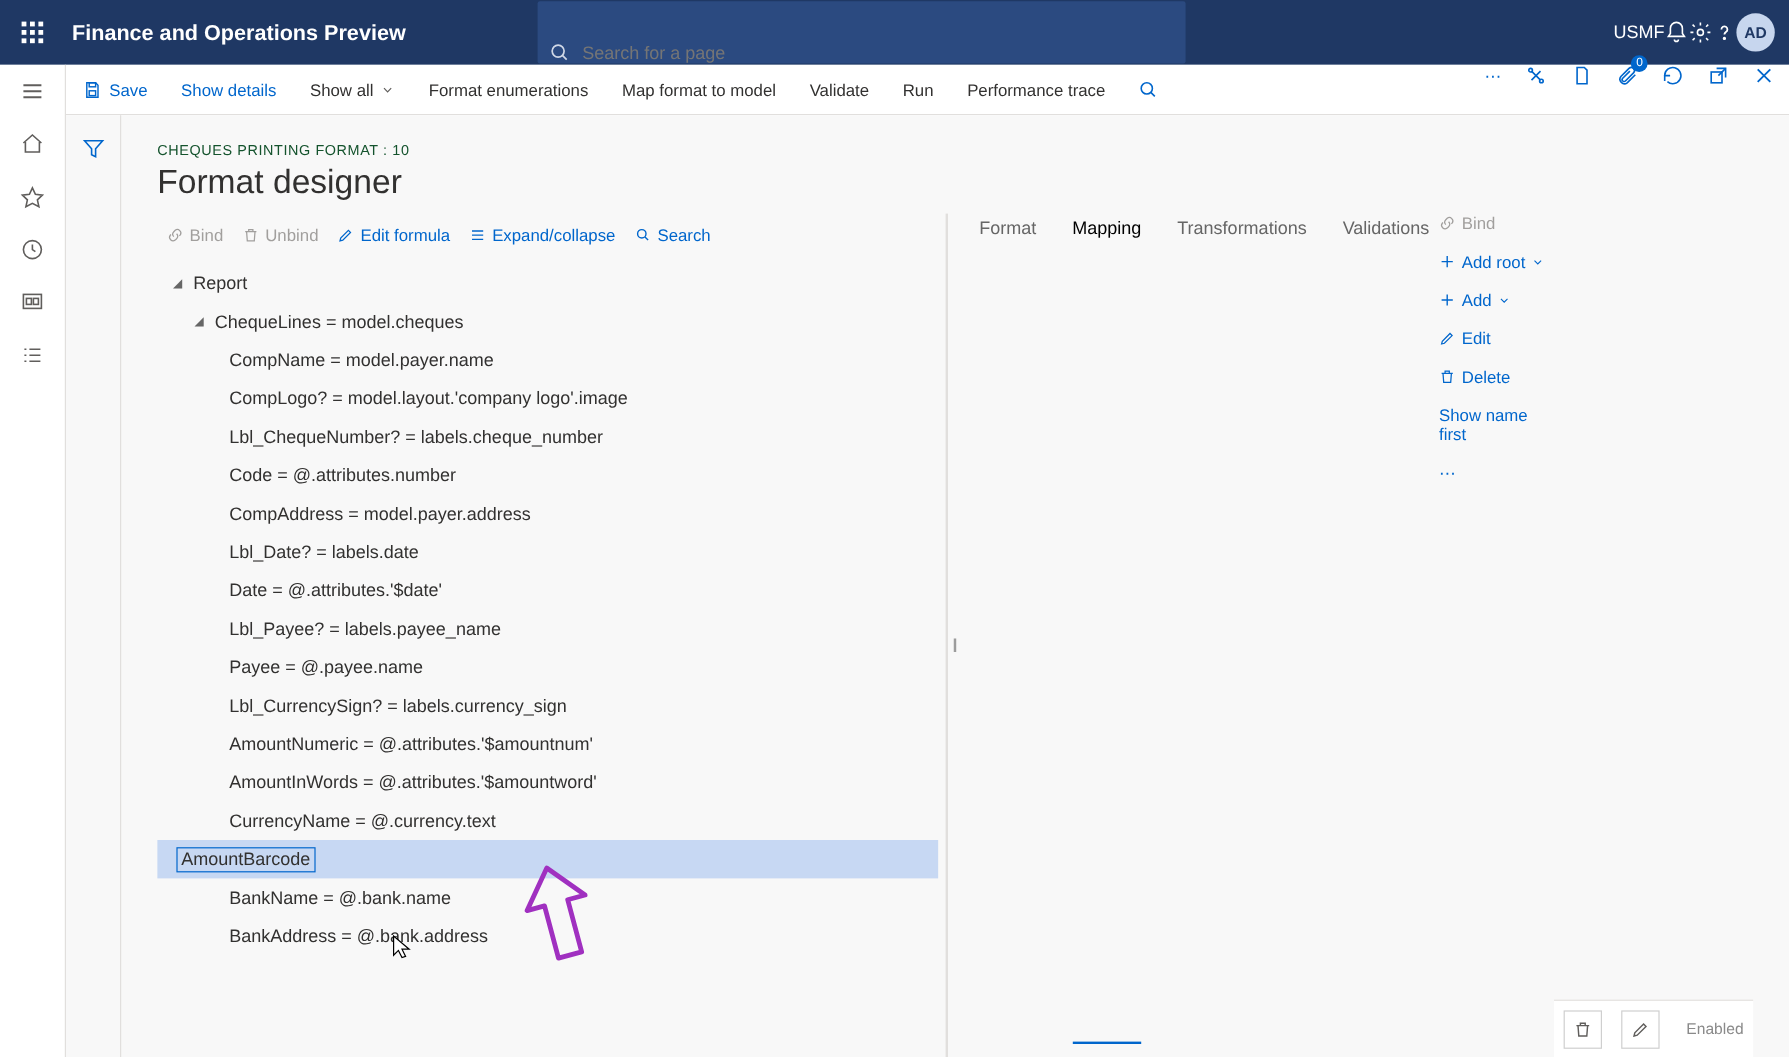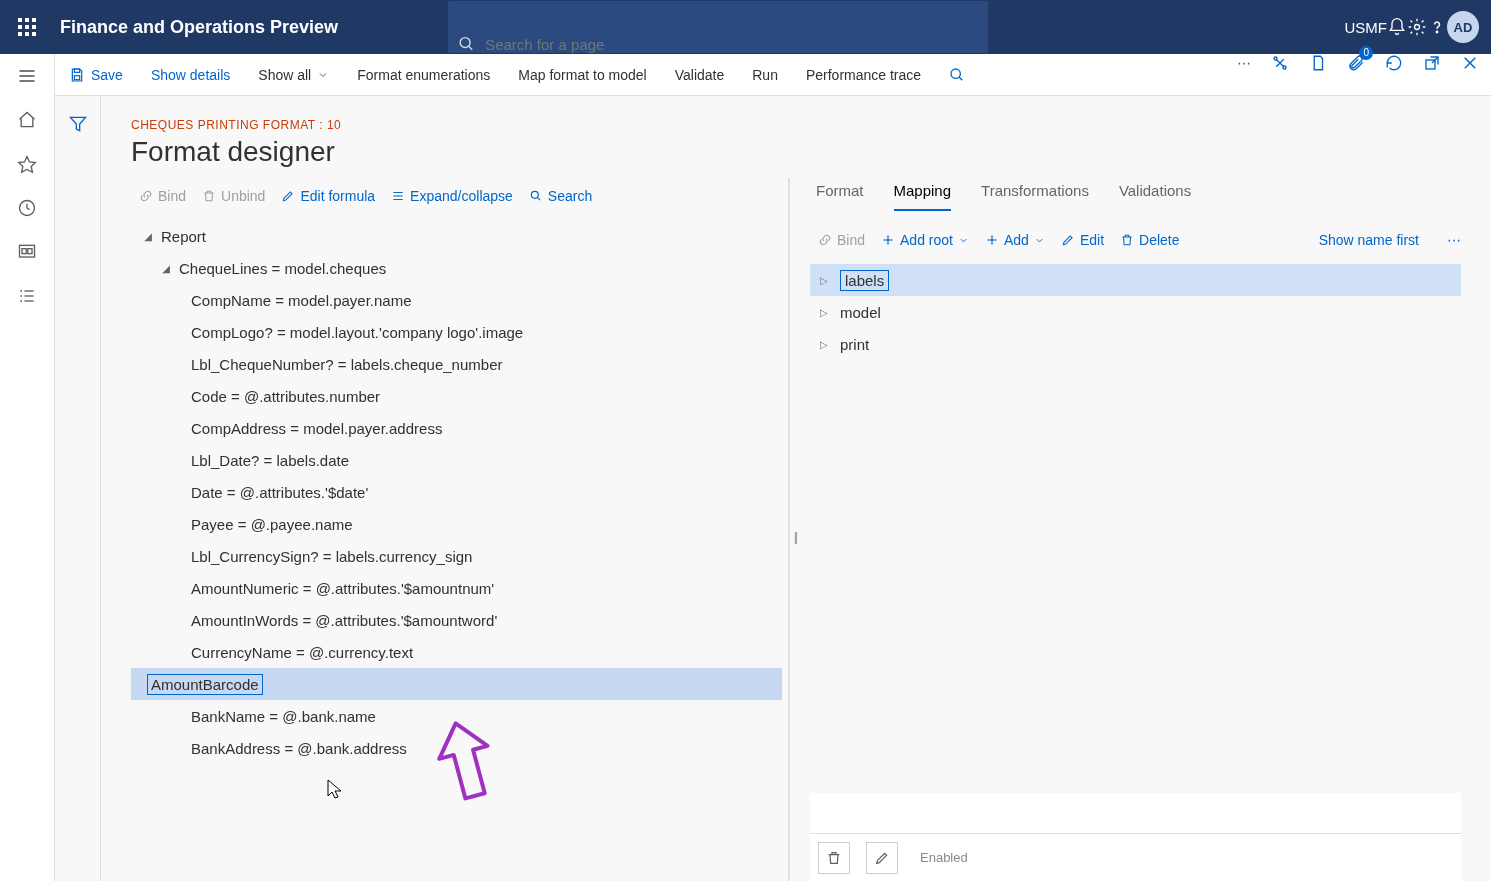--- a/index.html
+++ b/index.html
@@ -27,25 +27,25 @@
   .cmd-bar .right-group { position: absolute; right: 12px; display: flex; align-items: center; gap: 20px; }
   .cmd-icon { color: #0066cc; cursor: pointer; display:flex; position:relative;}
   .badge { position:absolute; top:-8px; right:-8px; background:#0066cc; color:#fff; border-radius:8px; font-size:10px; padding:0 4px; line-height:14px;}
   
   .leftrail { position: absolute; left: 0; top: 54px; bottom: 0; width: 55px; border-right: 1px solid #e1dfdd; display: flex; flex-direction: column; align-items: center; padding-top: 12px; gap: 24px; background:#fff;}
   .rail-icon { cursor: pointer; color: #605e5c; }
   
   .content-wrap { position: absolute; left: 55px; right: 0; top: 96px; bottom: 0; display: flex; background:#f8f8f8;}
   .filter-col { width: 46px; border-right: 1px solid #e1dfdd; display:flex; justify-content:center; padding-top:18px;}
   .main-area { flex: 1; padding: 22px 30px 0 30px; display: flex; flex-direction: column; min-width: 0; overflow:hidden;}
-  .breadcrumb { font-size: 12px; color: #c2410c; letter-spacing: 0.5px; margin-bottom: 4px; }
+  .breadcrumb { font-size: 12px; color: #14532d; letter-spacing: 0.5px; margin-bottom: 4px; }
   .page-title { font-size: 28px; font-weight: 400; margin-bottom: 10px; }
   .two-pane { display: flex; flex:1; min-height:0; gap: 12px;}
   .pane-left { flex: 1; min-width:0; display:flex; flex-direction:column; border-right: 2px solid #e1dfdd; padding-right: 6px; position:relative;}
-  .pane-right { flex: 1; min-width:0; display:flex; flex-direction:column; padding-left: 8px;}
+  .pane-right { flex: 1; min-width:0; display:flex; flex-direction:row; padding-left: 8px;}
   .pane-splitter-handle { position:absolute; right:-8px; top:50%; color:#999; font-size:12px; letter-spacing:-2px;}
   
   .tree-toolbar, .right-toolbar { display:flex; align-items:center; gap:16px; height:36px; margin-bottom:6px; padding-left:8px; flex-wrap:wrap;}
   .tree-toolbar .tbtn, .right-toolbar .tbtn { display:flex; align-items:center; gap:5px; color:#0066cc; cursor:pointer; font-size:14px;}
   .tree-toolbar .tbtn.disabled { color:#a19f9d; cursor:default;}
   .right-toolbar .tbtn.disabled { color:#a19f9d; cursor:default;}
   
   .tree { flex:1; overflow:auto; font-size:15px; }
   .tree-row { display:flex; align-items:center; height:32px; padding-left: 10px; cursor:pointer;}
   .tree-row.lvl0 { padding-left: 10px;}
@@ -320,20 +320,23 @@
             <div class="tree-row lvl2">
               <span class="node-label">CompAddress = model.payer.address</span>
             </div>
             <div class="tree-row lvl2">
               <span class="node-label">Lbl_Date? = labels.date</span>
             </div>
             <div class="tree-row lvl2">
               <span class="node-label">Date = @.attributes.'$date'</span>
             </div>
             <div class="tree-row lvl2">
+              <span class="node-label">Lbl_Payee? = labels.payee_name</span>
+            </div>
+            <div class="tree-row lvl2">
               <span class="node-label">Payee = @.payee.name</span>
             </div>
             <div class="tree-row lvl2">
               <span class="node-label">Lbl_CurrencySign? = labels.currency_sign</span>
             </div>
             <div class="tree-row lvl2">
               <span class="node-label">AmountNumeric = @.attributes.'$amountnum'</span>
             </div>
             <div class="tree-row lvl2">
               <span class="node-label">AmountInWords = @.attributes.'$amountword'</span>

